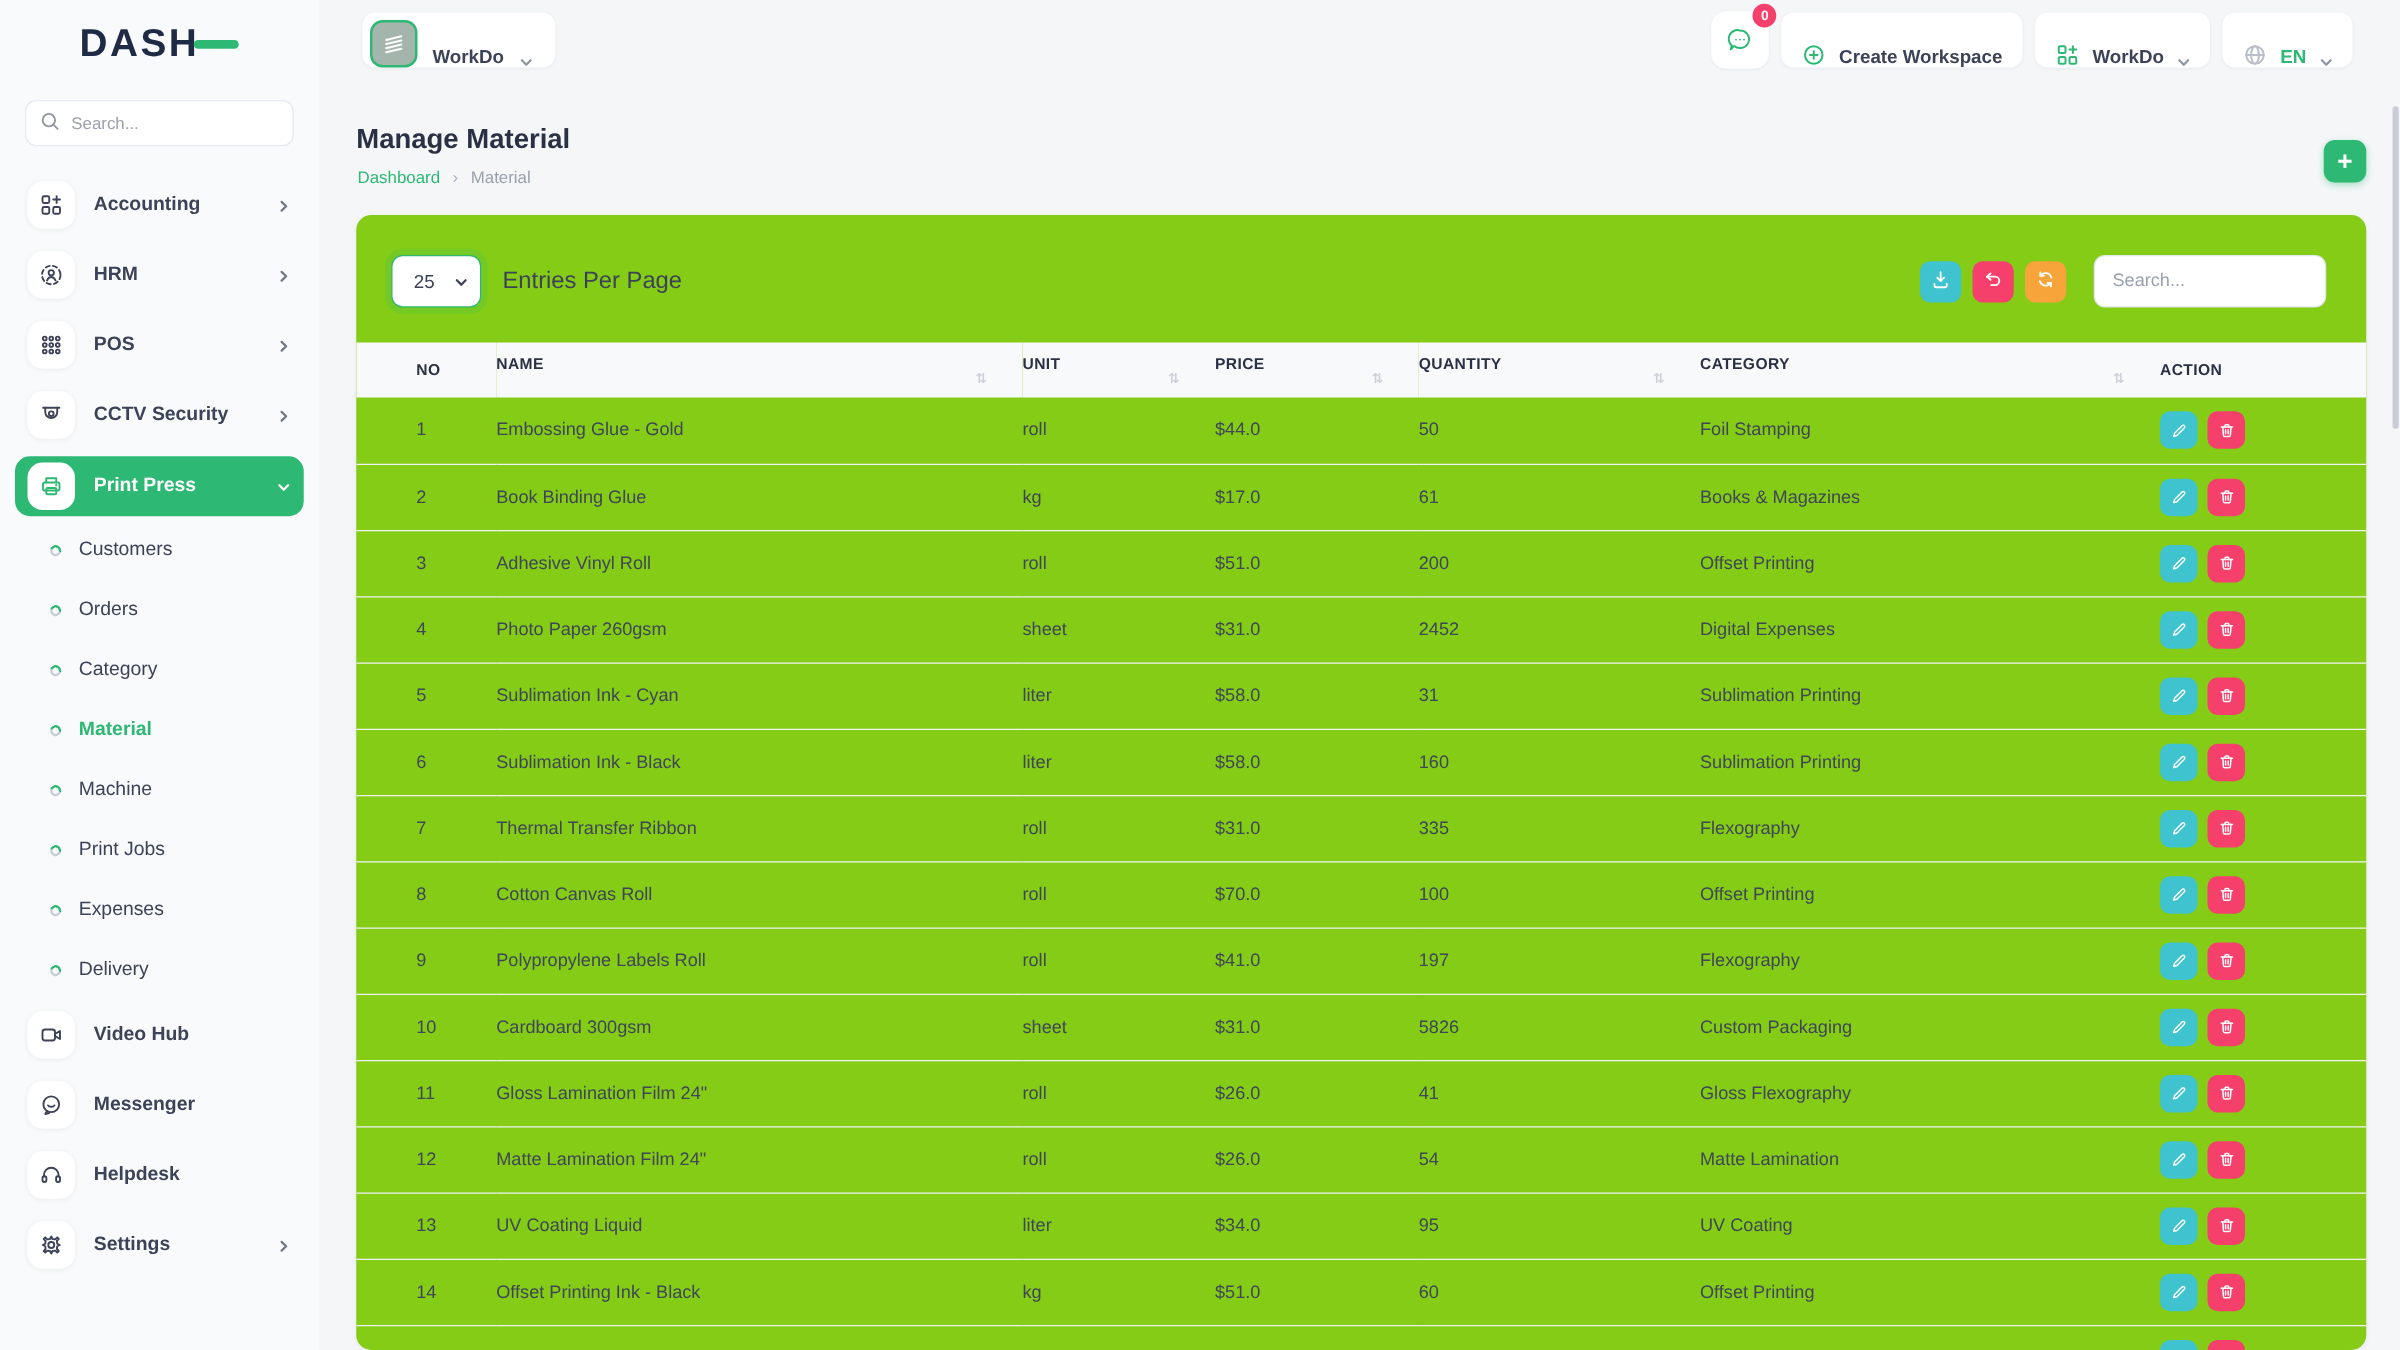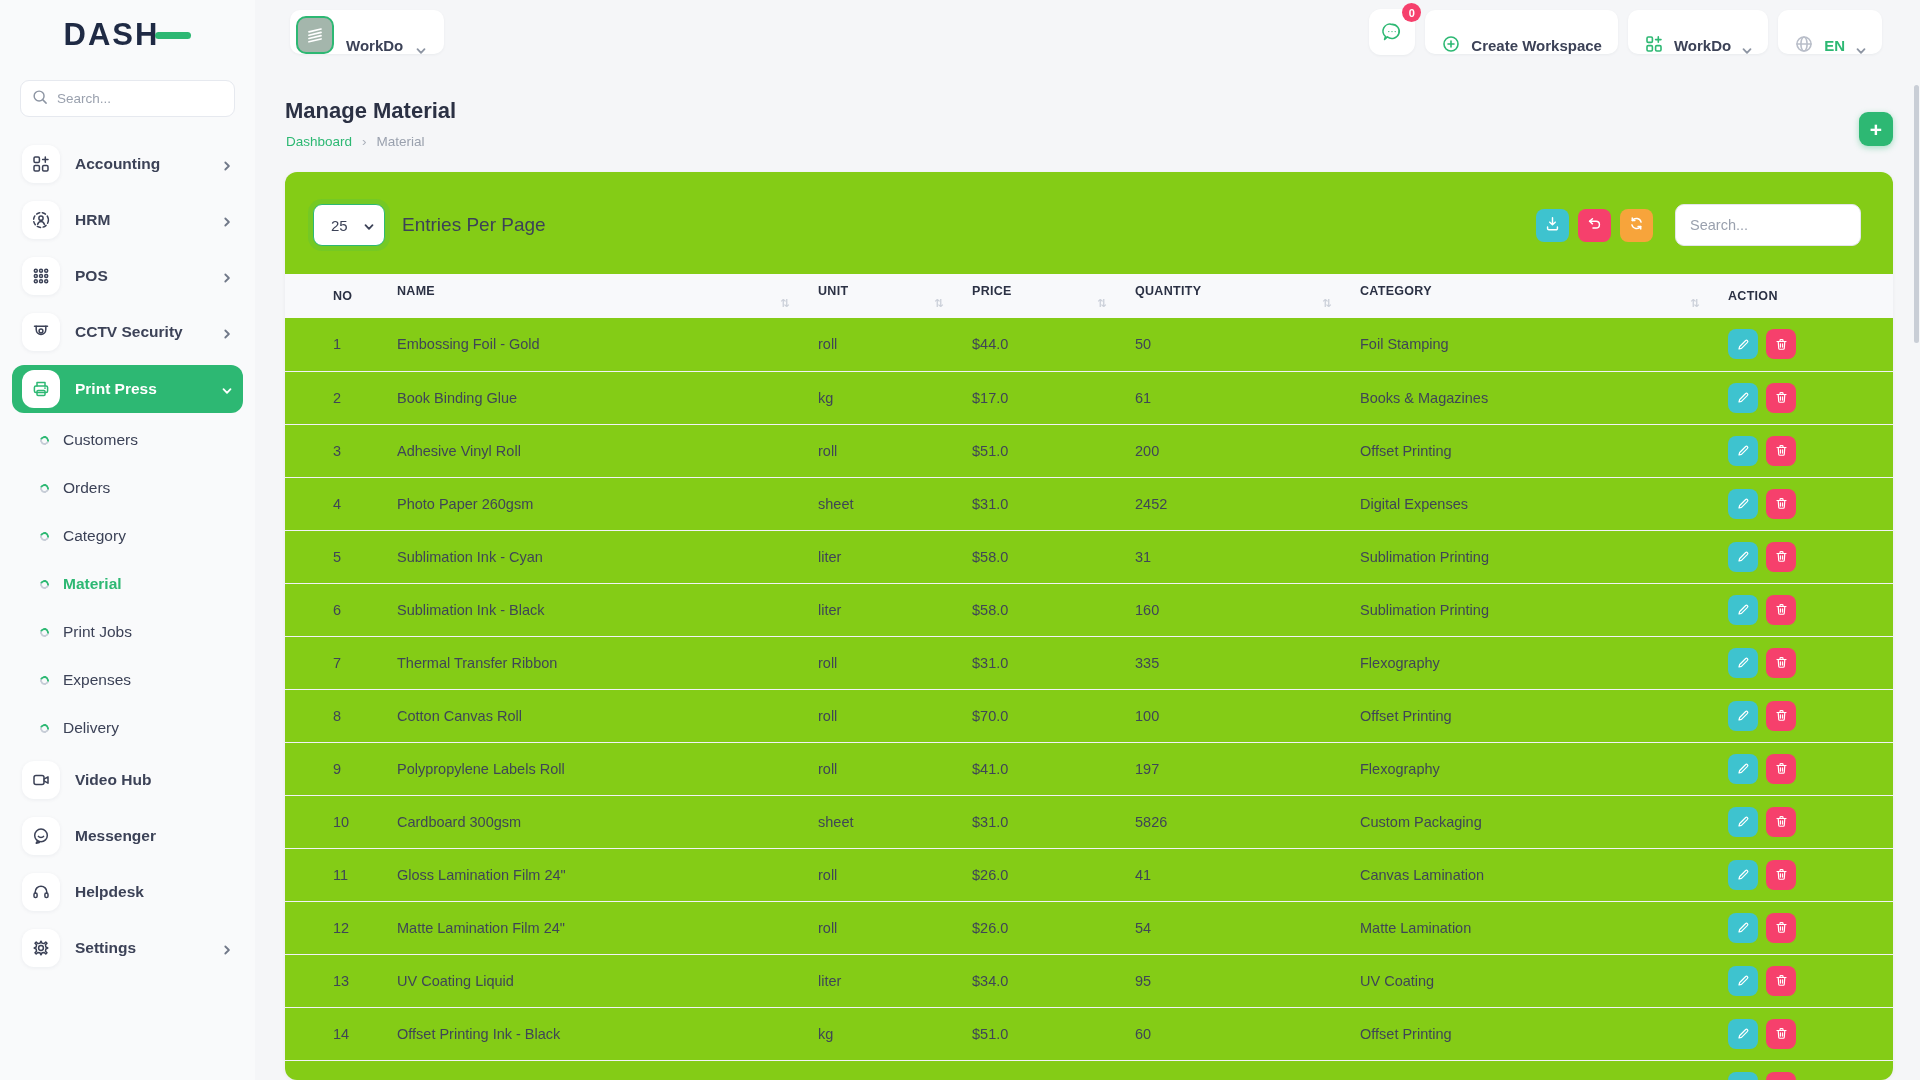--- a/index.html
+++ b/index.html
@@ -249,20 +249,24 @@
           <span class="bullet"></span>
           <span class="lbl">Orders</span>
         </li>
         <li class="side-sub">
           <span class="bullet"></span>
           <span class="lbl">Category</span>
         </li>
         <li class="side-sub active">
           <span class="bullet"></span>
           <span class="lbl">Material</span>
+        </li>
+        <li class="side-sub">
+          <span class="bullet"></span>
+          <span class="lbl">Machine</span>
         </li>
         <li class="side-sub">
           <span class="bullet"></span>
           <span class="lbl">Print Jobs</span>
         </li>
         <li class="side-sub">
           <span class="bullet"></span>
           <span class="lbl">Expenses</span>
         </li>
         <li class="side-sub">
@@ -429,21 +433,21 @@
               <th><span>UNIT</span><span class="sort">⇅</span></th>
               <th><span>PRICE</span><span class="sort">⇅</span></th>
               <th><span>QUANTITY</span><span class="sort">⇅</span></th>
               <th><span>CATEGORY</span><span class="sort">⇅</span></th>
               <th><span>ACTION</span></th>
             </tr>
           </thead>
         <tbody id="table-body">
             <tr>
               <td>1</td>
-              <td>Embossing Foil - Gold</td>
+              <td>Embossing Glue - Gold</td>
               <td>roll</td>
               <td>$44.0</td>
               <td>50</td>
               <td>Foil Stamping</td>
               <td>
                 <div class="act-wrap">
                   <button class="act edit">
                     <svg viewBox="0 0 20 20">
                       <path d="M4 16 l.9-3.3 8-8 a1.7 1.7 0 0 1 2.4 2.4 l-8 8 L4 16z"></path>
                     </svg>
@@ -683,21 +687,21 @@
                   </button>
                 </div>
               </td>
             </tr>
             <tr>
               <td>11</td>
               <td>Gloss Lamination Film 24"</td>
               <td>roll</td>
               <td>$26.0</td>
               <td>41</td>
-              <td>Canvas Lamination</td>
+              <td>Gloss Flexography</td>
               <td>
                 <div class="act-wrap">
                   <button class="act edit">
                     <svg viewBox="0 0 20 20">
                       <path d="M4 16 l.9-3.3 8-8 a1.7 1.7 0 0 1 2.4 2.4 l-8 8 L4 16z"></path>
                     </svg>
                   </button>
                   <button class="act del">
                     <svg viewBox="0 0 20 20">
                       <path d="M4 6 h12"></path>

